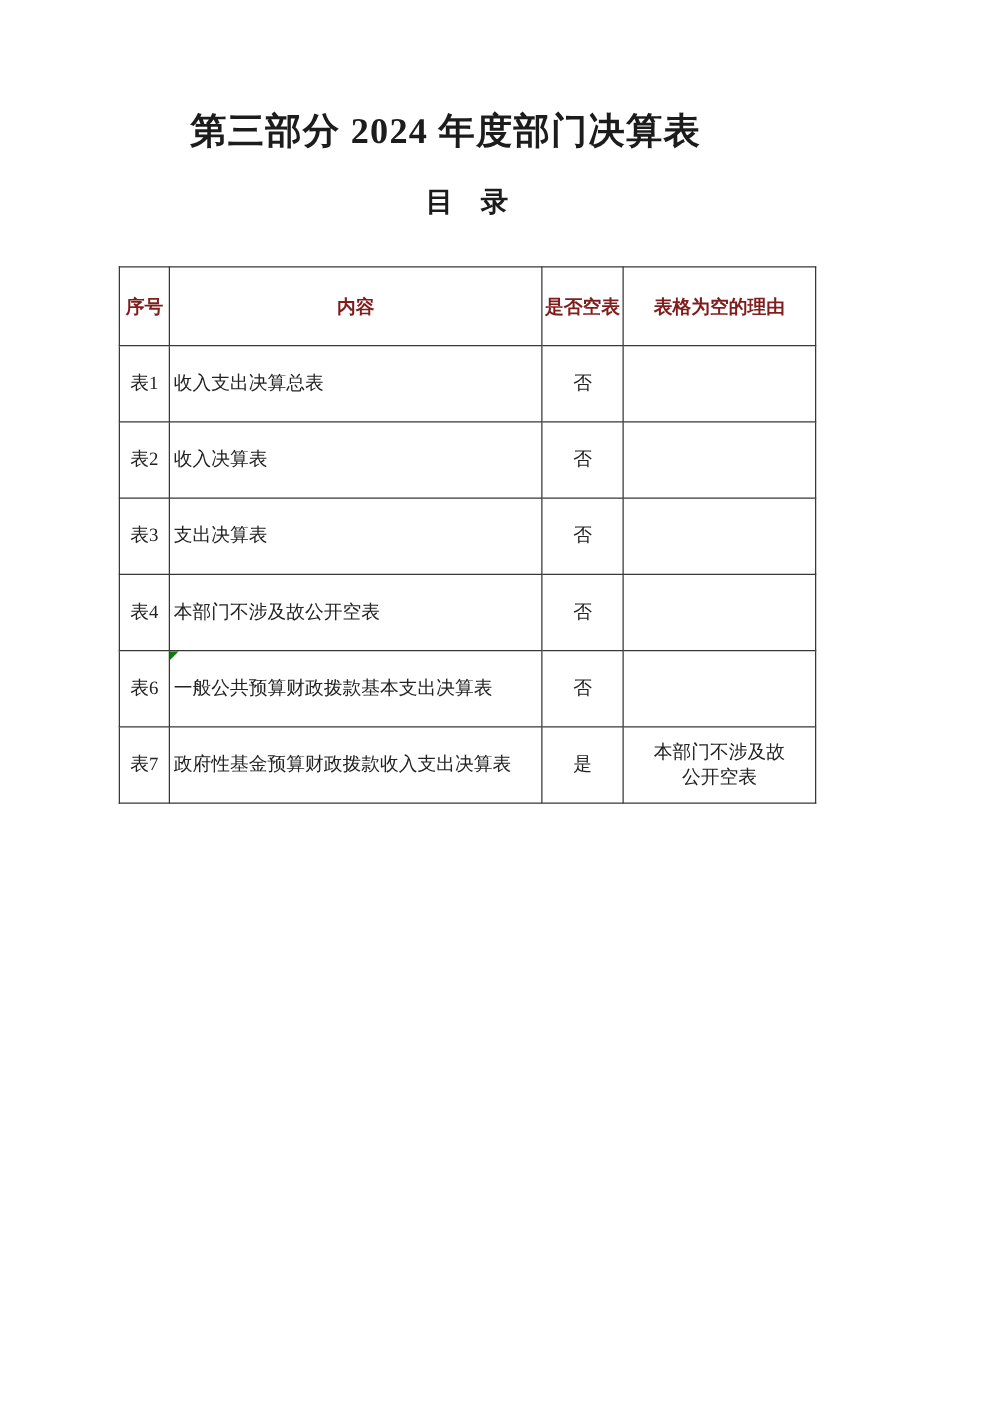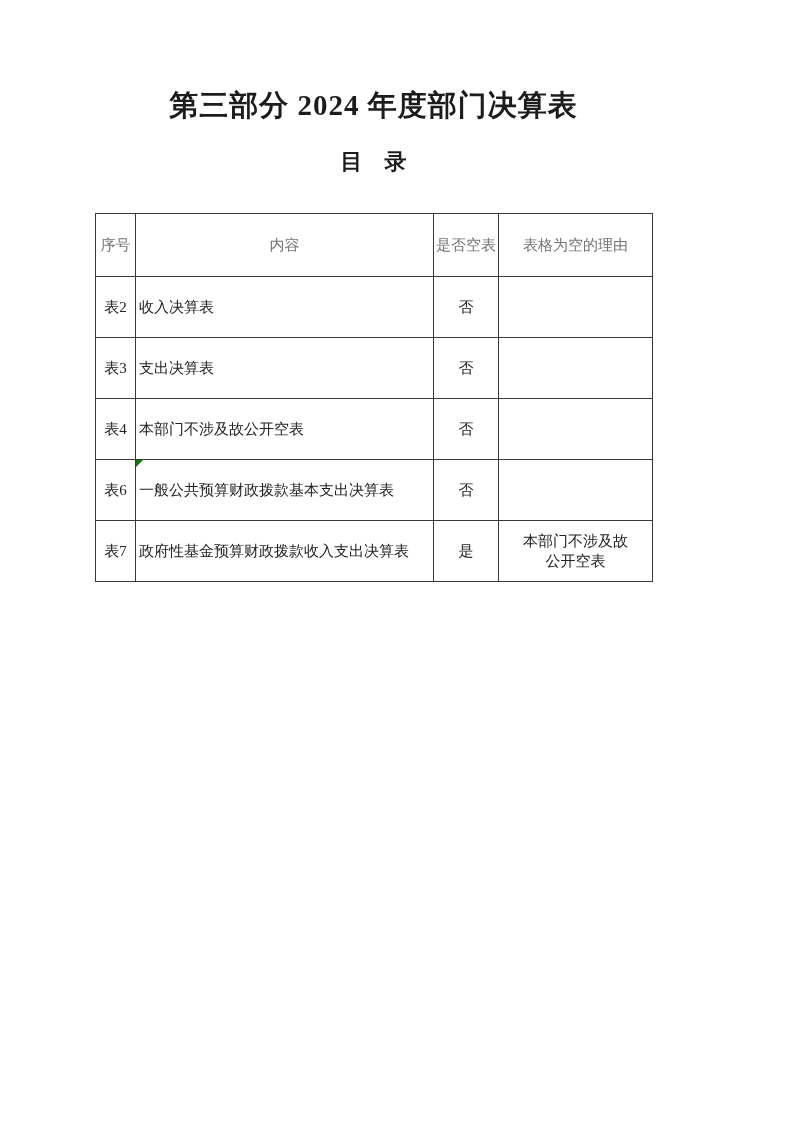--- a/index.html
+++ b/index.html
@@ -7,21 +7,21 @@
   body {
     position: relative;
     background: #ffffff;
     overflow: hidden;
     font-family: "Liberation Serif", "DejaVu Serif", serif;
     color: #1c1c1c;
   }
   .doc-title {
     position: absolute;
     top: 86px;
-    left: 95px;
+    left: 78px;
     width: 557px;
     text-align: center;
     font-size: 29px;
     line-height: 38px;
     font-weight: bold;
     font-family: "Liberation Serif", "DejaVu Serif", serif;
     letter-spacing: 1px;
     white-space: nowrap;
   }
   .toc-title {
@@ -44,24 +44,24 @@
     table-layout: fixed;
   }
   table.toc th, table.toc td {
     border: 1px solid #383838;
     vertical-align: middle;
     overflow: hidden;
   }
   thead th {
     height: 63px;
     font-family: "Liberation Sans", "DejaVu Sans", sans-serif;
-    font-weight: normal;
+    font-weight: bold;
     font-size: 15px;
     text-align: center;
-    color: #737373;
+    color: #7f1d1d;
   }
   tbody td {
     height: 61px;
     font-size: 15px;
     line-height: 20px;
     color: #222222;
   }
   .c-no     { text-align: center; }
   .c-content{ text-align: left; padding-left: 3px; padding-right: 5px; position: relative; }
   .c-empty  { text-align: center; }
@@ -92,20 +92,26 @@
   <thead>
     <tr>
       <th>序号</th>
       <th>内容</th>
       <th>是否空表</th>
       <th>表格为空的理由</th>
     </tr>
   </thead>
   <tbody>
     <tr>
+      <td class="c-no">表1</td>
+      <td class="c-content"><span>收入支出决算总表</span></td>
+      <td class="c-empty">否</td>
+      <td class="c-reason"></td>
+    </tr>
+    <tr>
       <td class="c-no">表2</td>
       <td class="c-content"><span>收入决算表</span></td>
       <td class="c-empty">否</td>
       <td class="c-reason"></td>
     </tr>
     <tr>
       <td class="c-no">表3</td>
       <td class="c-content"><span>支出决算表</span></td>
       <td class="c-empty">否</td>
       <td class="c-reason"></td>

